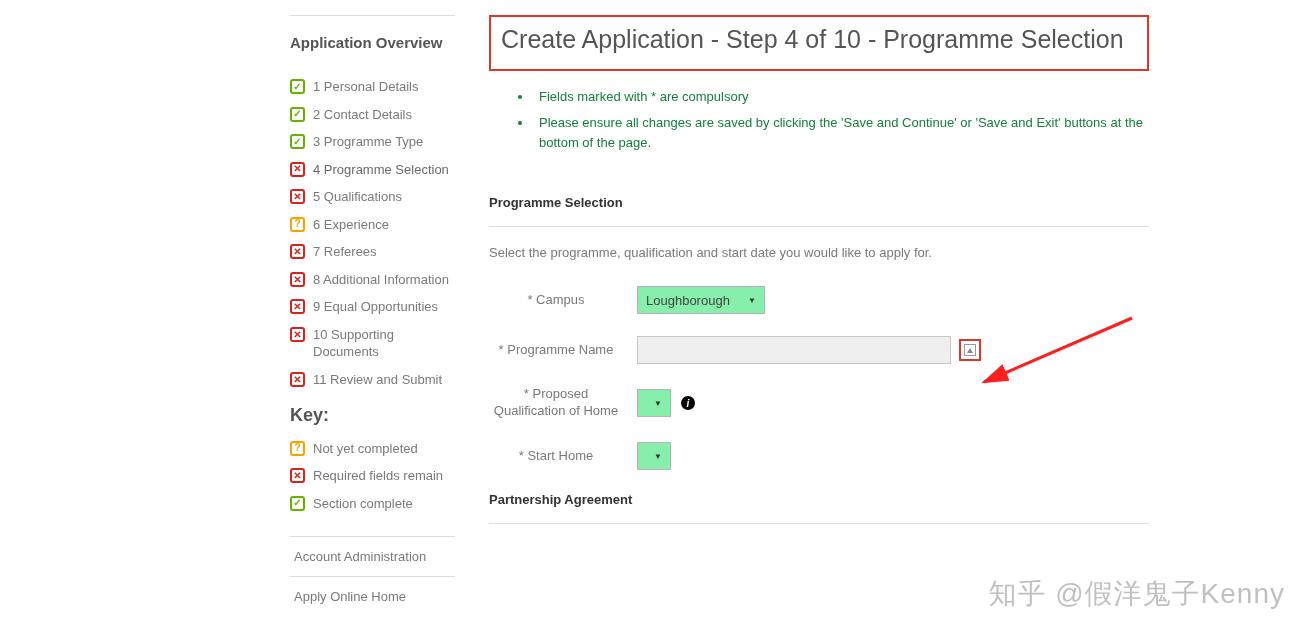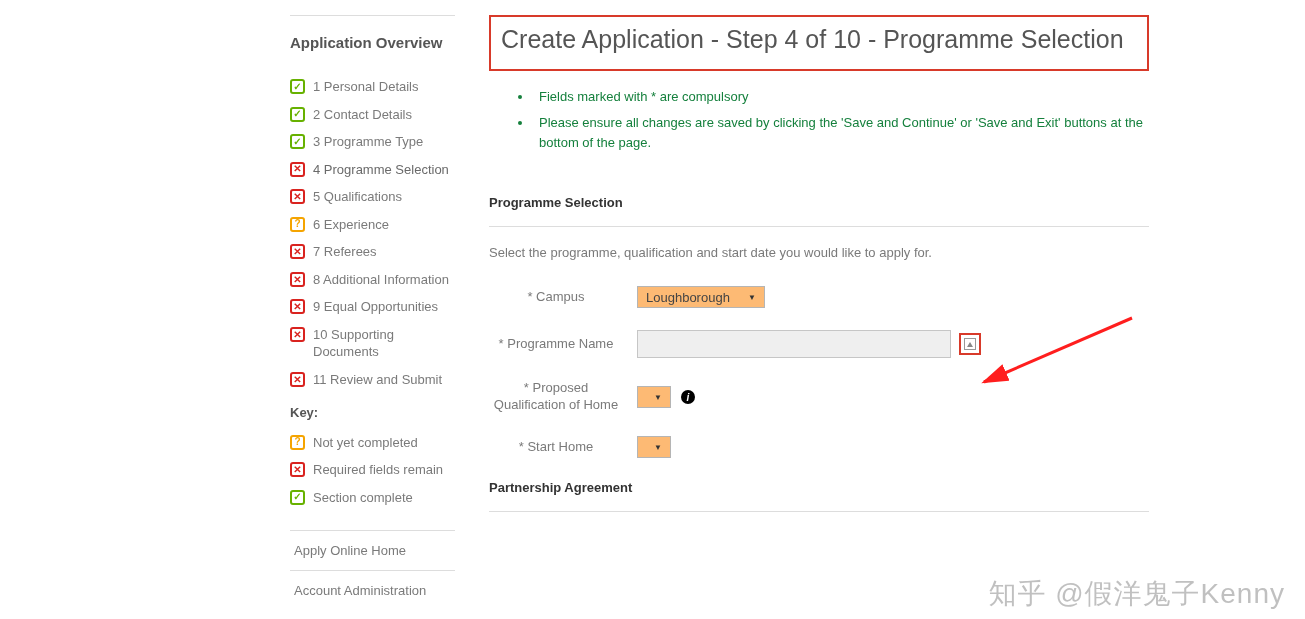--- a/index.html
+++ b/index.html
@@ -52,21 +52,21 @@
     flex-shrink: 0;
     margin-top: 1px;
   }
   .icon-complete { border-color:#67b100; color:#67b100; }
   .icon-complete::before { content:"✓"; }
   .icon-required { border-color:#d9231f; color:#d9231f; }
   .icon-required::before { content:"✕"; }
   .icon-notyet { border-color:#f5a400; color:#f5a400; }
   .icon-notyet::before { content:"?"; }
   .key-heading {
-    color:#555; font-size:13px; font-weight:700;
+    color:#555; font-size:18px; font-weight:700;
     margin: 16px 0 14px;
   }
   .sidebar-links {
     margin-top: 24px;
   }
   .sidebar-link {
     display:block;
     padding: 12px 4px;
     border-top:1px solid #ddd;
     color:#7a7a7a;
@@ -113,22 +113,22 @@
   }
   .form-label {
     width: 148px;
     text-align: center;
     padding-right: 14px;
     color:#7a7a7a;
     line-height: 1.3;
   }
   .select {
     border:1px solid #b5b5b5;
-    background:#fdba74;
-    height: 22px;
+    background:#86efac;
+    height: 28px;
     padding: 0 24px 0 8px;
     font-size: 13px;
     color:#444;
     position:relative;
     display:inline-flex;
     align-items:center;
     cursor:pointer;
   }
   .select::after{
     content:"▼";
@@ -257,22 +257,22 @@
         <li class="step-item">
           <span class="step-icon icon-required"></span>
           <span>Required fields remain</span>
         </li>
         <li class="step-item">
           <span class="step-icon icon-complete"></span>
           <span>Section complete</span>
         </li>
       </ul>
     <div class="sidebar-links">
+        <div class="sidebar-link">Account Administration</div>
         <div class="sidebar-link">Apply Online Home</div>
-        <div class="sidebar-link">Account Administration</div>
       </div>
   </aside>
 
   <main class="main">
     <div class="title-box">
       <h1>Create Application - Step 4 of 10 - Programme Selection</h1>
     </div>
 
     <ul class="info-list">
       <li>Fields marked with * are compulsory</li>

